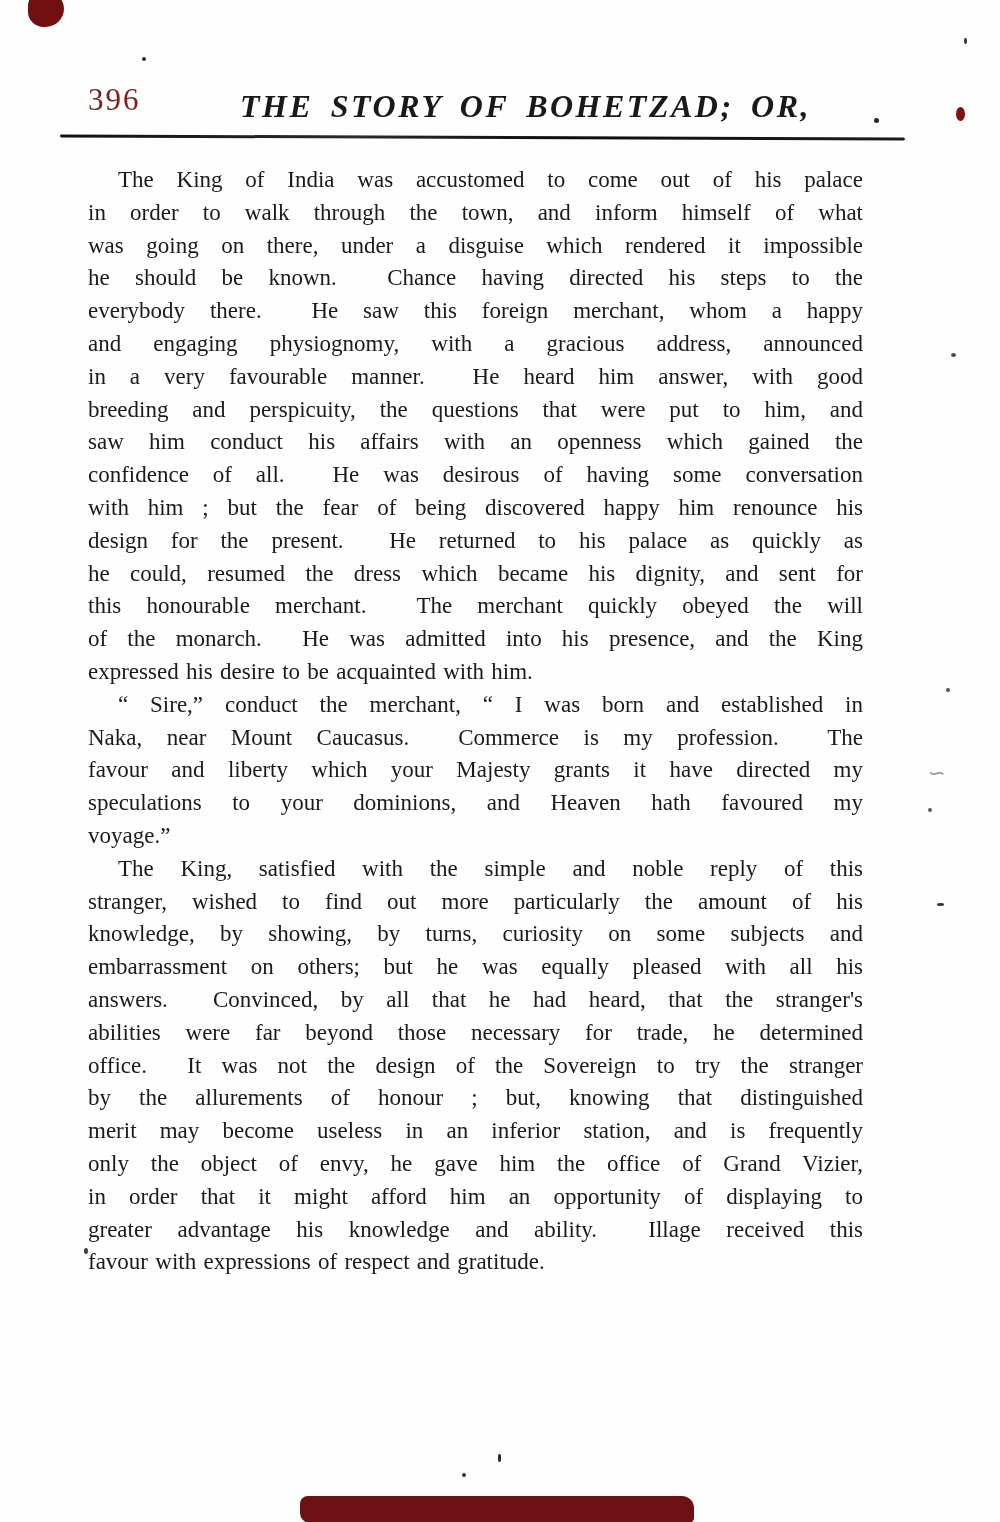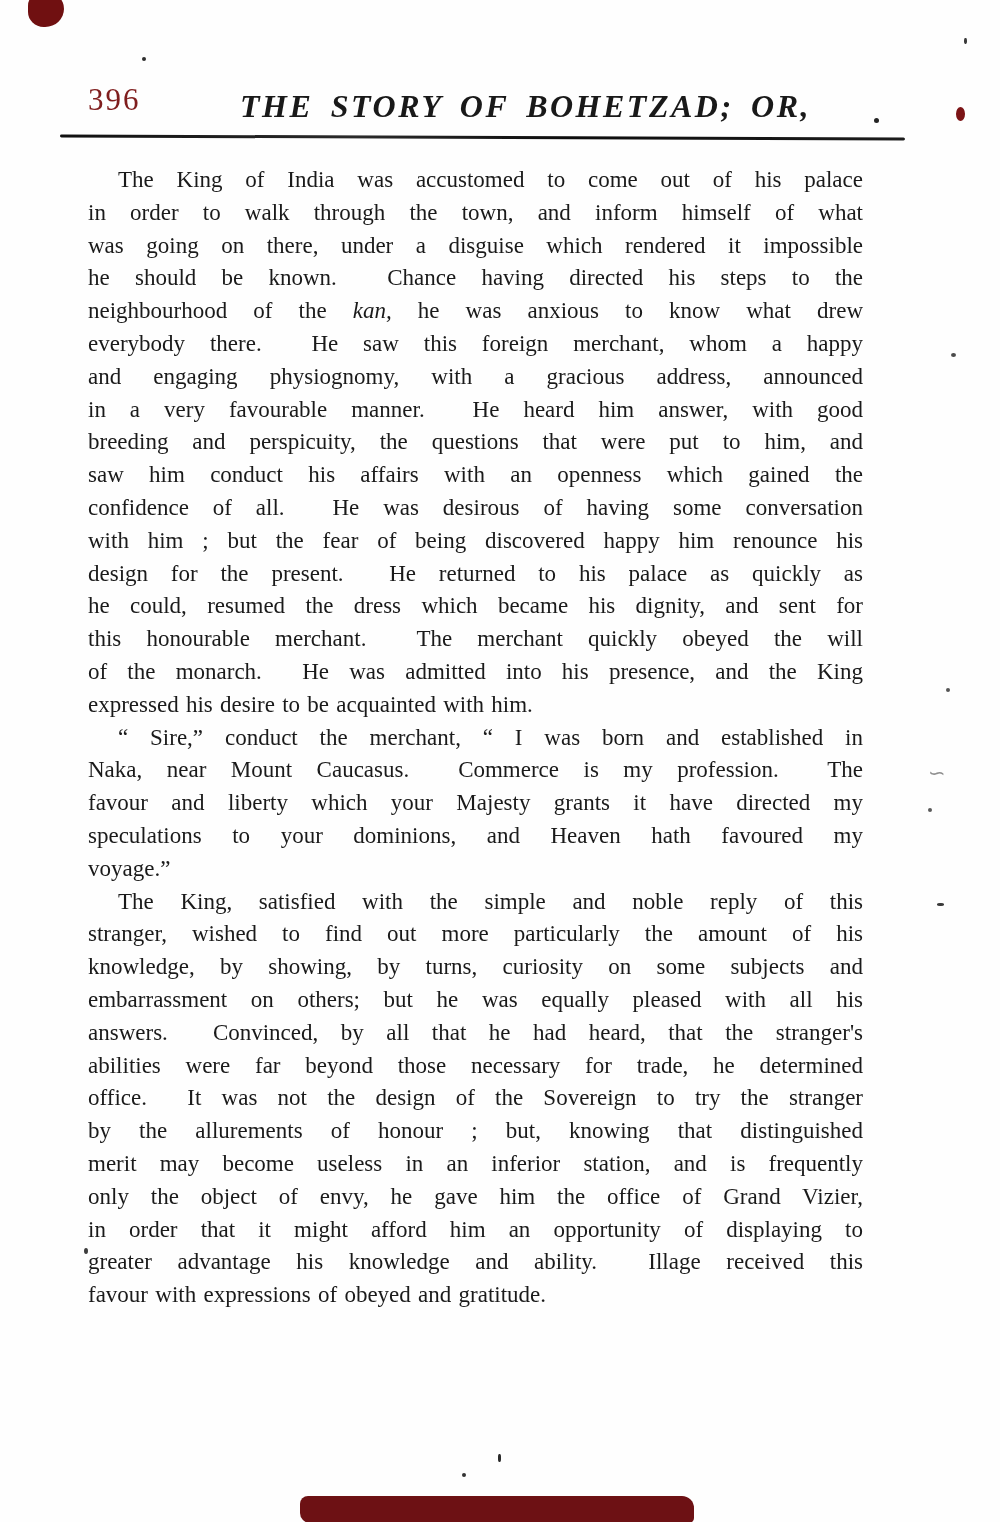--- a/index.html
+++ b/index.html
@@ -67,21 +67,20 @@
 
   <div class="running-head">THE STORY OF BOHETZAD; OR,</div>
 
   <div class="head-rule"></div>
 
   <div class="text-column">
       <div class="text-line indent"><span>The King of India was accustomed to come out of his palace</span></div>
       <div class="text-line"><span>in order to walk through the town, and inform himself of what</span></div>
       <div class="text-line"><span>was going on there, under a disguise which rendered it impossible</span></div>
       <div class="text-line"><span>he should be known.  Chance having directed his steps to the</span></div>
-      <div class="text-line"><span>neighbourhood of the </span><i>kan,</i><span> he was anxious to know what drew</span></div>
       <div class="text-line"><span>everybody there.  He saw this foreign merchant, whom a happy</span></div>
       <div class="text-line"><span>and engaging physiognomy, with a gracious address, announced</span></div>
       <div class="text-line"><span>in a very favourable manner.  He heard him answer, with good</span></div>
       <div class="text-line"><span>breeding and perspicuity, the questions that were put to him, and</span></div>
       <div class="text-line"><span>saw him conduct his affairs with an openness which gained the</span></div>
       <div class="text-line"><span>confidence of all.  He was desirous of having some conversation</span></div>
       <div class="text-line"><span>with him ; but the fear of being discovered happy him renounce his</span></div>
       <div class="text-line"><span>design for the present.  He returned to his palace as quickly as</span></div>
       <div class="text-line"><span>he could, resumed the dress which became his dignity, and sent for</span></div>
       <div class="text-line"><span>this honourable merchant.  The merchant quickly obeyed the will</span></div>
@@ -97,21 +96,21 @@
       <div class="text-line"><span>knowledge, by showing, by turns, curiosity on some subjects and</span></div>
       <div class="text-line"><span>embarrassment on others; but he was equally pleased with all his</span></div>
       <div class="text-line"><span>answers.  Convinced, by all that he had heard, that the stranger's</span></div>
       <div class="text-line"><span>abilities were far beyond those necessary for trade, he determined</span></div>
       <div class="text-line"><span>office.  It was not the design of the Sovereign to try the stranger</span></div>
       <div class="text-line"><span>by the allurements of honour ; but, knowing that distinguished</span></div>
       <div class="text-line"><span>merit may become useless in an inferior station, and is frequently</span></div>
       <div class="text-line"><span>only the object of envy, he gave him the office of Grand Vizier,</span></div>
       <div class="text-line"><span>in order that it might afford him an opportunity of displaying to</span></div>
       <div class="text-line"><span>greater advantage his knowledge and ability.  Illage received this</span></div>
-      <div class="text-line par-end"><span>favour with expressions of obeyed and gratitude.</span></div>
+      <div class="text-line par-end"><span>favour with expressions of respect and gratitude.</span></div>
     </div>
 
   <div id="artifact-layer">
       <div class="mark" style="left: 28px; top: -8px; width: 36px; height: 35px; background: rgb(112, 16, 17); border-radius: 45% 55% 60% 50%;"></div>
       <div class="mark" style="left: 300px; top: 1496px; width: 394px; height: 27px; background: rgb(109, 17, 20); border-radius: 8px 12px 5px 10px;"></div>
       <div class="mark" style="left: 956px; top: 107px; width: 9px; height: 14px; background: rgb(124, 20, 22); border-radius: 50%;"></div>
       <div class="mark" style="left: 874px; top: 118px; width: 5px; height: 5px; background: rgb(36, 36, 36); border-radius: 50%;"></div>
       <div class="mark" style="left: 142px; top: 57px; width: 4px; height: 4px; background: rgb(46, 46, 46); border-radius: 50%;"></div>
       <div class="mark" style="left: 964px; top: 38px; width: 3px; height: 6px; background: rgb(58, 58, 58); border-radius: 40%;"></div>
       <div class="mark" style="left: 951px; top: 353px; width: 5px; height: 4px; background: rgb(74, 74, 74); border-radius: 50%;"></div>

